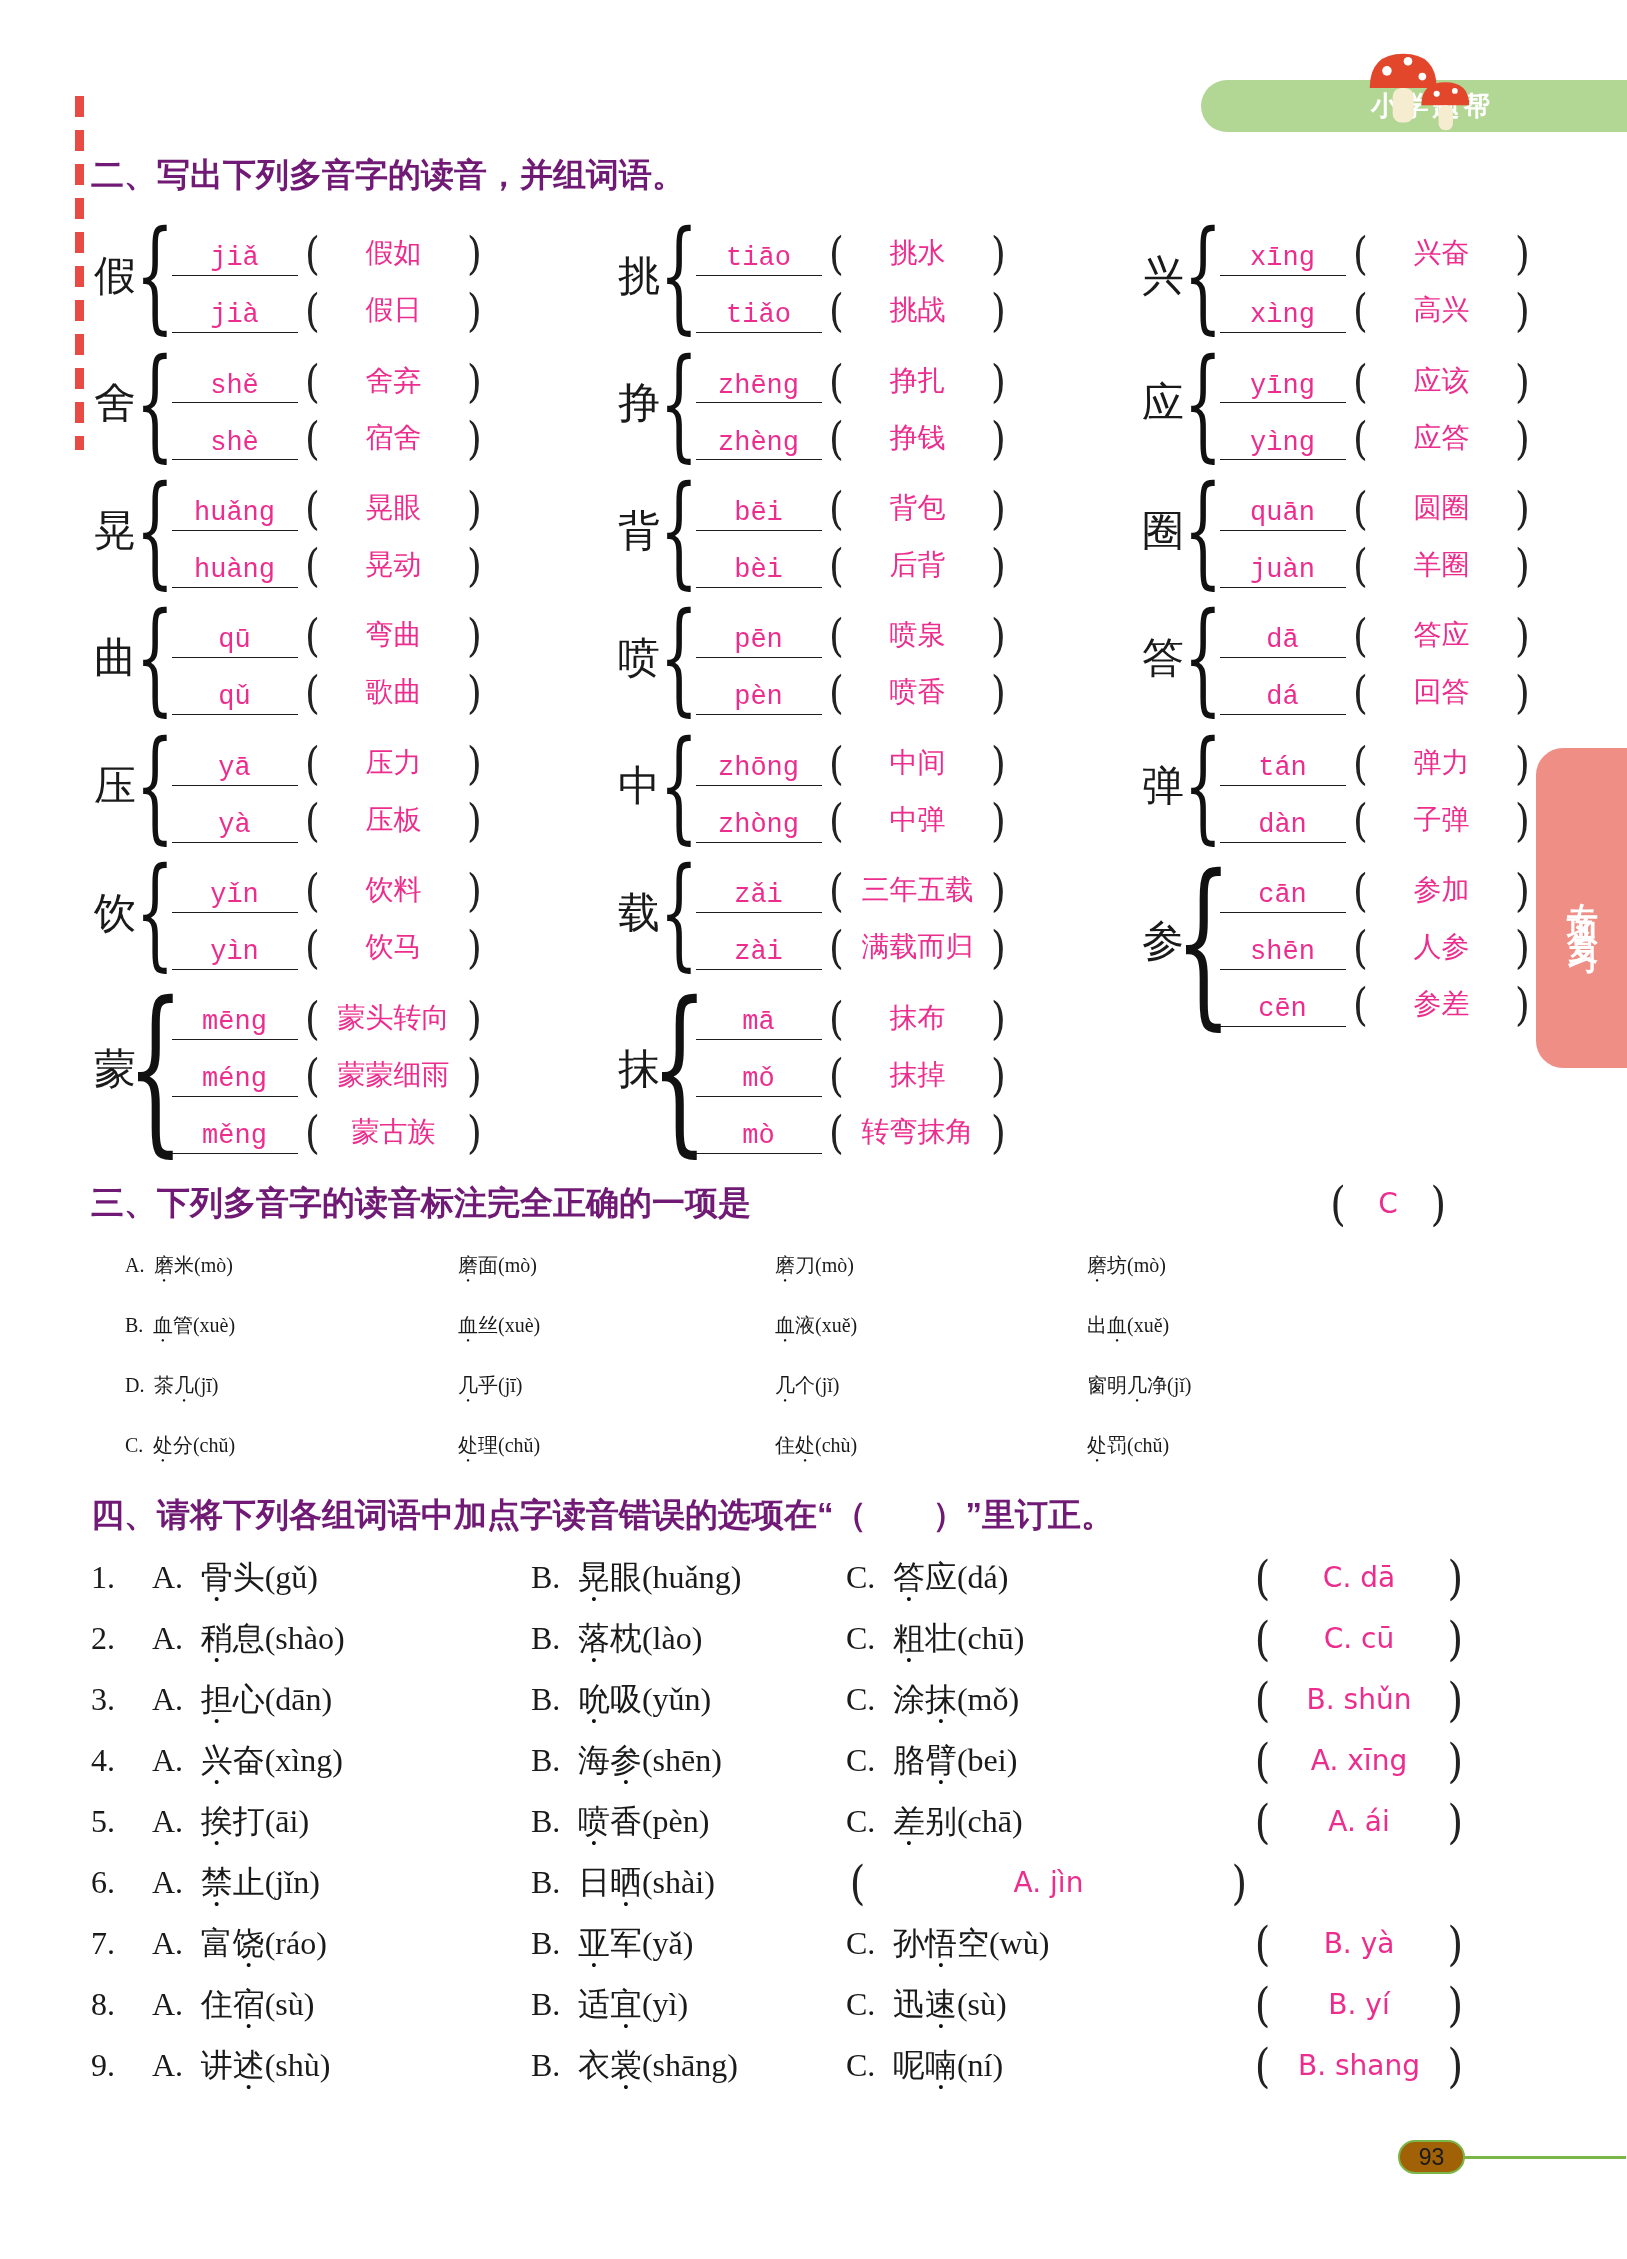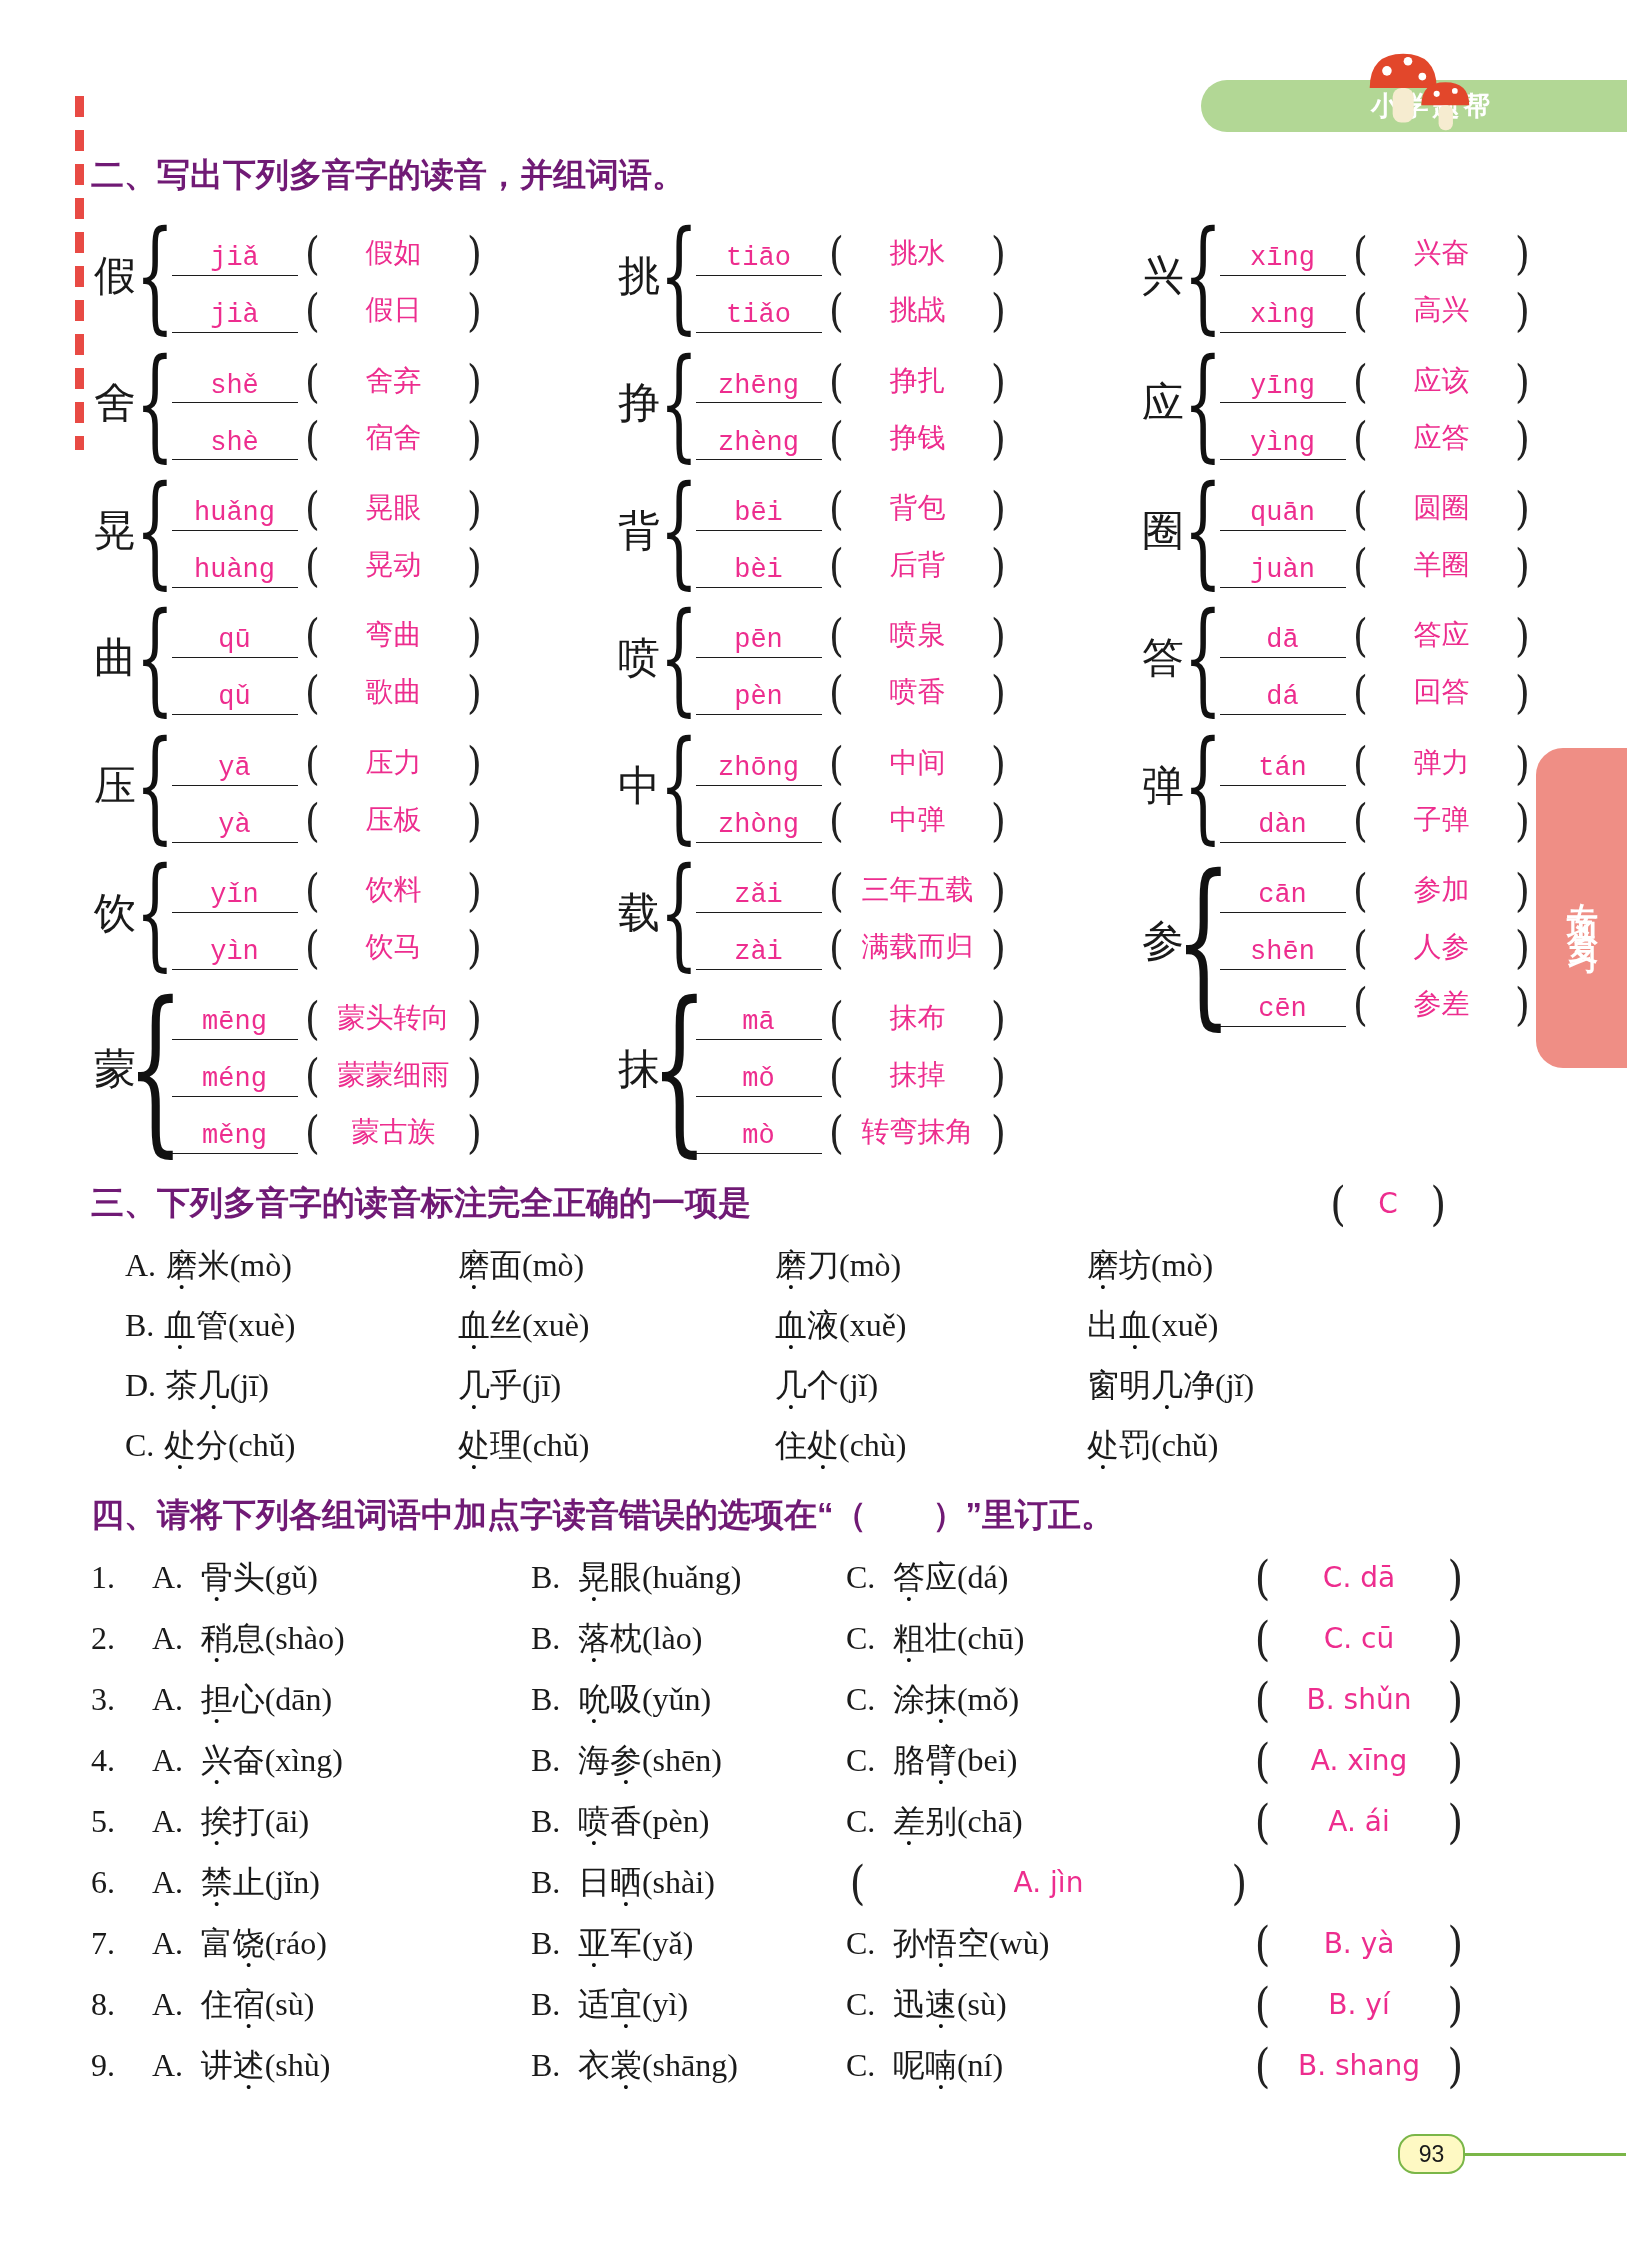--- a/index.html
+++ b/index.html
@@ -55,36 +55,36 @@
   .grows{ display:flex; flex-direction:column; }
   .grow{ display:flex; align-items:flex-end; height:57px; }
   .gpy{
     width:126px; text-align:center; border-bottom:1.9px solid #1c1c1c;
     font-family:Liberation Mono, monospace; font-size:27px; color:#ed2d8e; padding:0 3.8px 1.9px 3.8px;
   }
   .gp{ font-size:38px; line-height:1.1; margin:0 7.6px; transform:scaleY(1.2); color:#222; font-family:"DejaVu Serif",serif; }
   .gw{ min-width:132px; text-align:center; font-size:28px; color:#ed2d8e; padding-bottom:3.8px;font-family:Liberation Mono, monospace; }
   
   .s3rows{ margin:9.6px 0 5.7px 34px; }
-  .s3row{ display:grid; grid-template-columns:333px 317px 312px 388px; align-items:center; height:60px; font-size:32px; }
+  .s3row{ display:grid; grid-template-columns:333px 317px 312px 388px; align-items:center; height:60px; font-size:20px; }
   .lab{ margin-right:9.6px; }
   
   .dotchar{ position:relative; display:inline-block; }
   .dotchar::after{
     content:"•"; position:absolute; left:50%; transform:translateX(-50%);
     bottom:-0.62em; font-size:0.52em; color:#111;
   }
   
   .s4rows{ margin-top:5.7px; }
   .s4row{ display:grid; grid-template-columns:61px 379px 315px 405px 216px; align-items:center; height:61px; font-size:32px; }
   .ansbox{ display:flex; justify-content:space-between; align-items:center; padding:0 3.8px; }
   
   .page-num{
-    position:absolute; right:163px; bottom:86px; width:67px; height:40px;
-    border:2.4px solid #7ab648; border-radius:17px; background:#fef9c3;
+    position:absolute; right:163px; bottom:86px; width:67px; height:34px;
+    border:2.4px solid #7ab648; border-radius:17px; background:#a16207;
     display:flex; align-items:center; justify-content:center;
     font-size:23px; font-family:"Liberation Sans","DejaVu Sans",sans-serif;
   }
   .page-num::after{
     content:""; position:absolute; left:100%; top:50%; margin-top:-1.4px;
     width:163px; height:2.9px; background:#7ab648;
   }
 </style>
 </head>
 <body>

